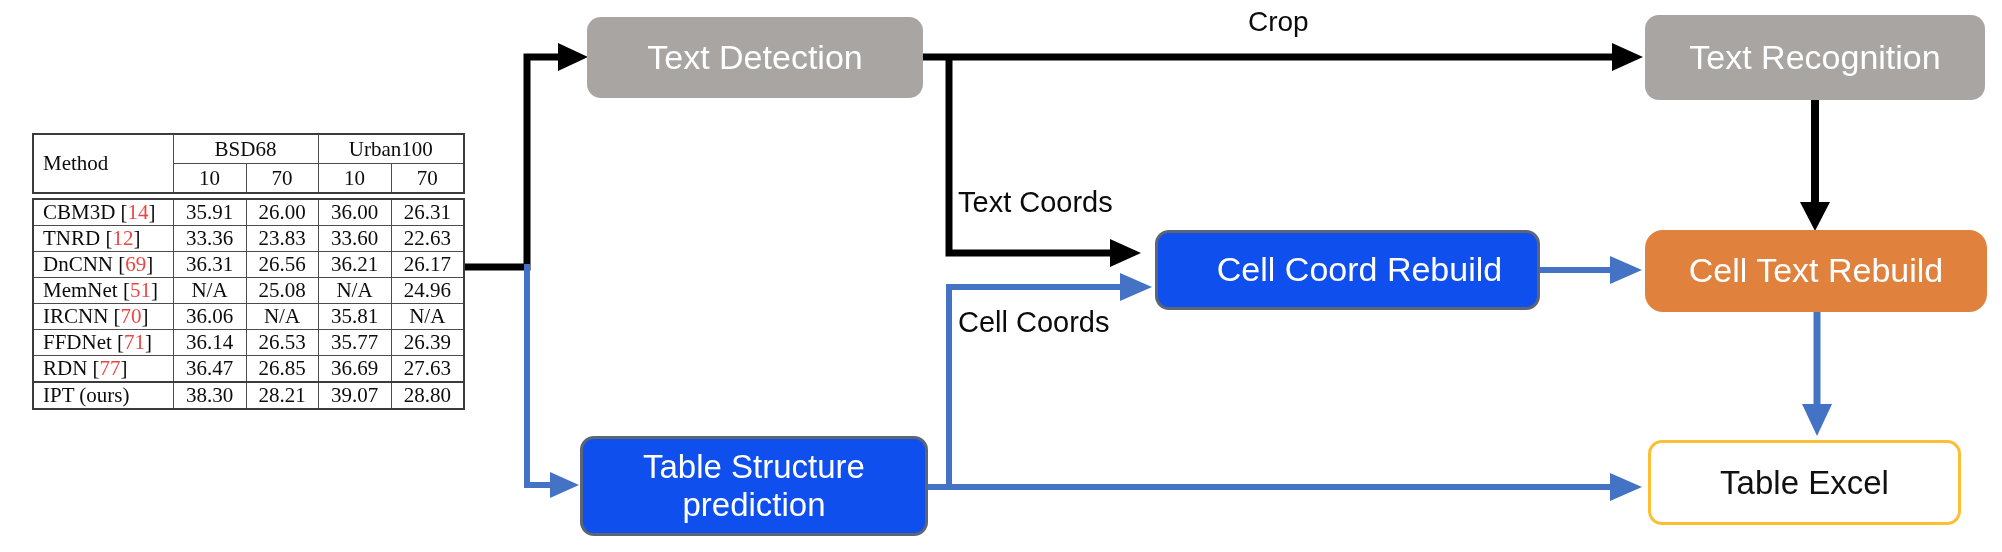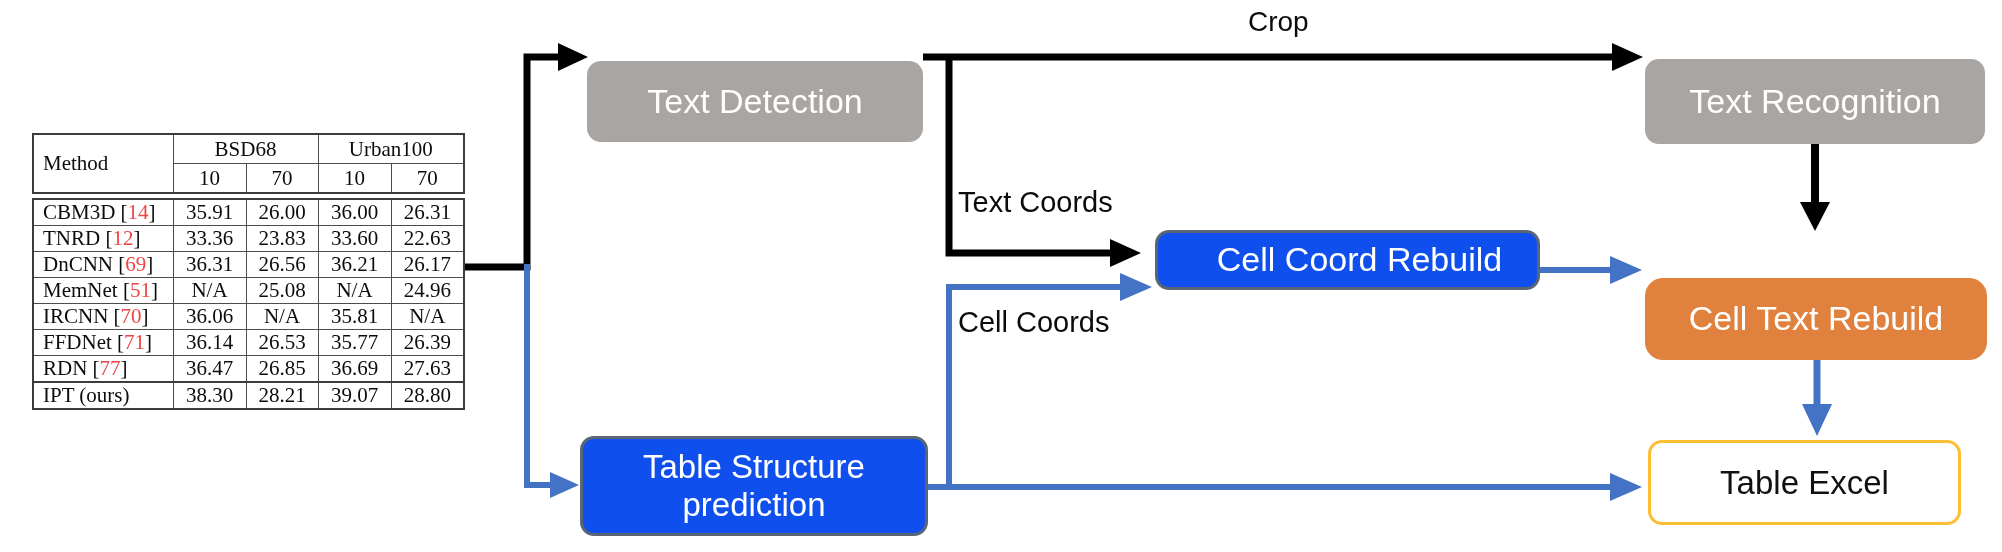--- a/index.html
+++ b/index.html
@@ -6,27 +6,27 @@
   #stage{
     position:relative;width:2002px;height:552px;background:#ffffff;overflow:hidden;
     font-family:"Liberation Sans",sans-serif;
   }
   
   .fbox{
     position:absolute;display:flex;align-items:center;justify-content:center;
     text-align:center;font-size:34px;color:#ffffff;line-height:1.15;
     box-sizing:border-box;
   }
-  .gray{background:#a8a5a2;border-radius:14px;margin-top:44px;}
+  .gray{background:#a8a5a2;border-radius:14px;}
   .blue{background:#0f4fee;border:3px solid #5b6675;border-radius:14px;}
-  .orange{background:#e0823e;border-radius:18px;margin-top:48px;}
+  .orange{background:#e0823e;border-radius:18px;}
   .excel{background:#ffffff;border:3px solid #fcbf33;border-radius:14px;color:#111111;font-size:33px;}
   #box-text-detection{left:587px;top:17px;width:336px;height:81px;}
   #box-text-recognition{left:1645px;top:15px;width:340px;height:85px;}
-  #box-cell-coord-rebuild{left:1155px;top:230px;width:385px;height:60px;padding-left:24px;}
+  #box-cell-coord-rebuild{left:1155px;top:230px;width:385px;height:80px;padding-left:24px;}
   #box-cell-text-rebuild{left:1645px;top:230px;width:342px;height:82px;}
   #box-table-structure{left:580px;top:436px;width:348px;height:100px;padding:0 28px;font-size:33px;}
   #box-table-excel{left:1648px;top:440px;width:313px;height:85px;}
   
   .edge-label{position:absolute;color:#0b0b0b;font-size:29px;white-space:nowrap;}
   #label-crop{left:1248px;top:6px;font-size:28px;}
   #label-text-coords{left:958px;top:186px;}
   #label-cell-coords{left:958px;top:306px;}
   #label-tsi{left:1172px;top:492px;font-size:31px;font-weight:bold;}
   

